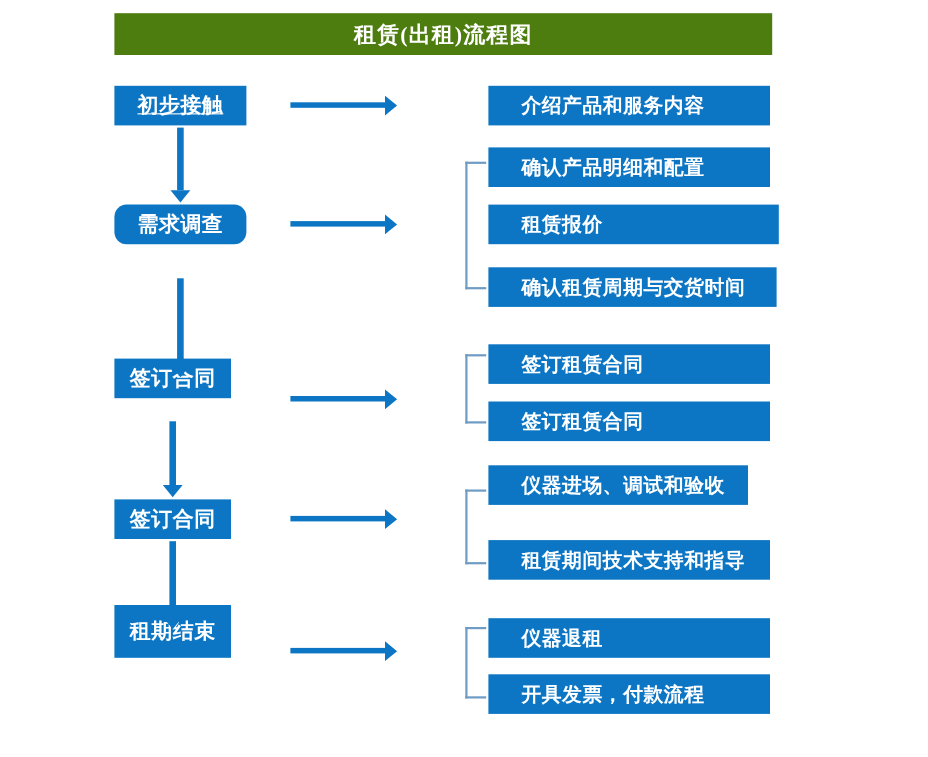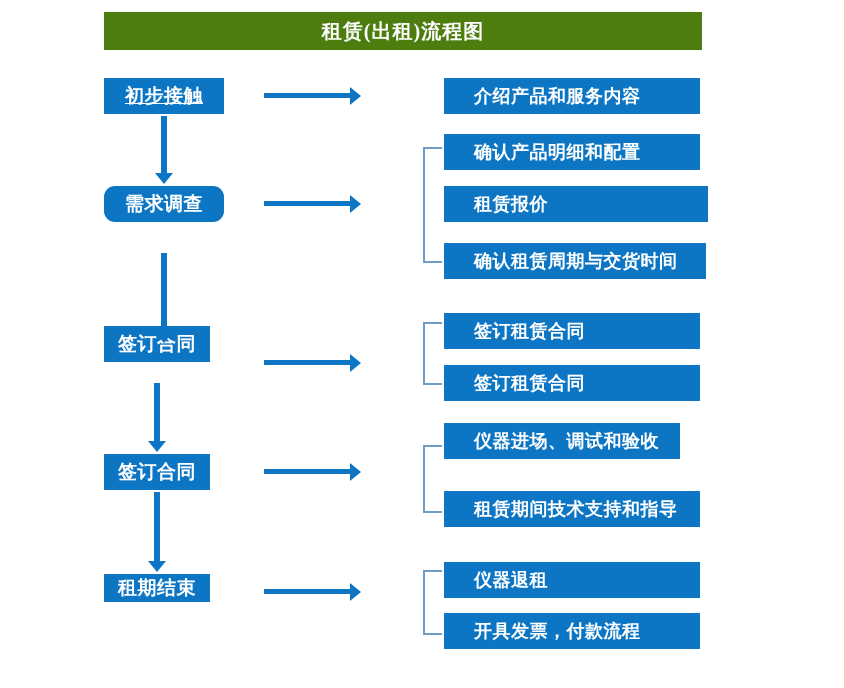--- a/index.html
+++ b/index.html
@@ -112,21 +112,21 @@
   <div class="title-bar">租赁(出租)流程图</div>
 
   <div class="box stage-box" style="left:104px; top:78px; width:120px; height:36px;text-decoration:underline;">初步接触</div>
 
   <div class="box stage-box" style="left:104px; top:186px; width:120px; height:36px;border-radius:11px;">需求调查</div>
 
   <div class="box stage-box" style="left:104px; top:326px; width:106px; height:36px;">签订合同</div>
 
   <div class="box stage-box" style="left:104px; top:454px; width:106px; height:36px;">签订合同</div>
 
-  <div class="box stage-box" style="left:104px; top:574px; width:106px; height:28px;">租期结束</div>
+  <div class="box stage-box" style="left:104px; top:550px; width:106px; height:48px;">租期结束</div>
 
   <div class="v-arrow" style="left:152px; top:116px; height:68px;">
     <div class="stem" style="height:57px;"></div>
     <div class="head" style="top:57px;"></div>
   </div>
 
   <div class="v-arrow" style="left:152px; top:253px; height:90px;">
     <div class="stem" style="height:79px;"></div>
     <div class="head" style="top:79px;"></div>
   </div>

